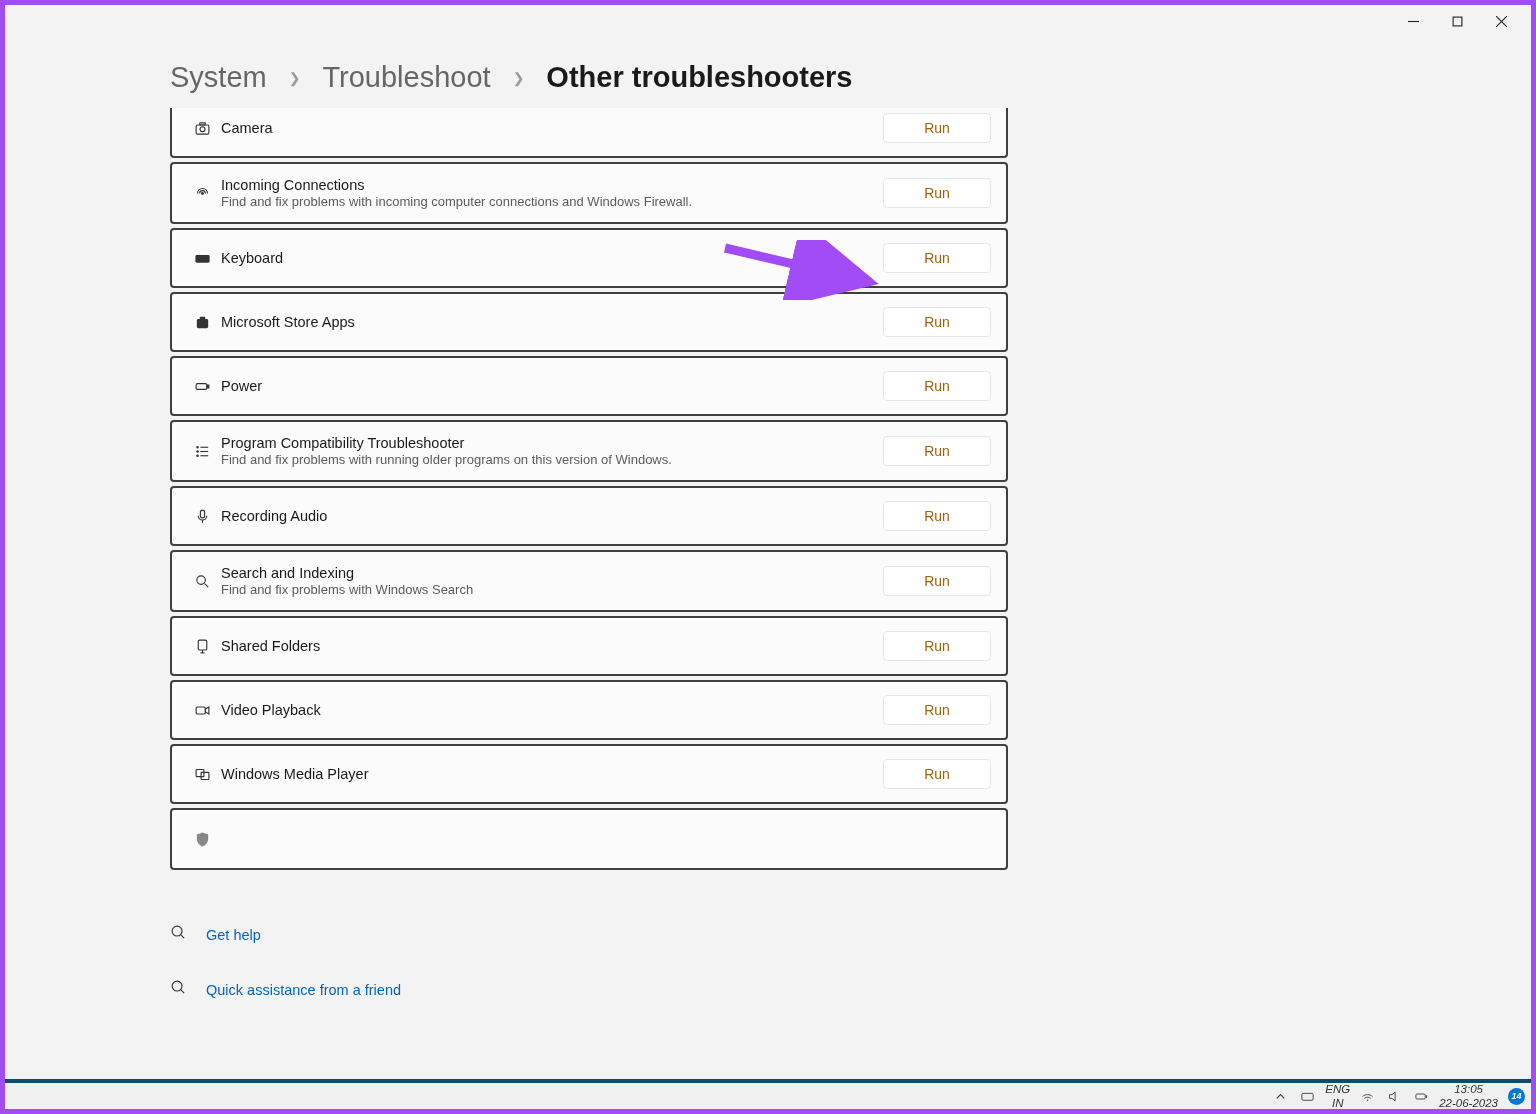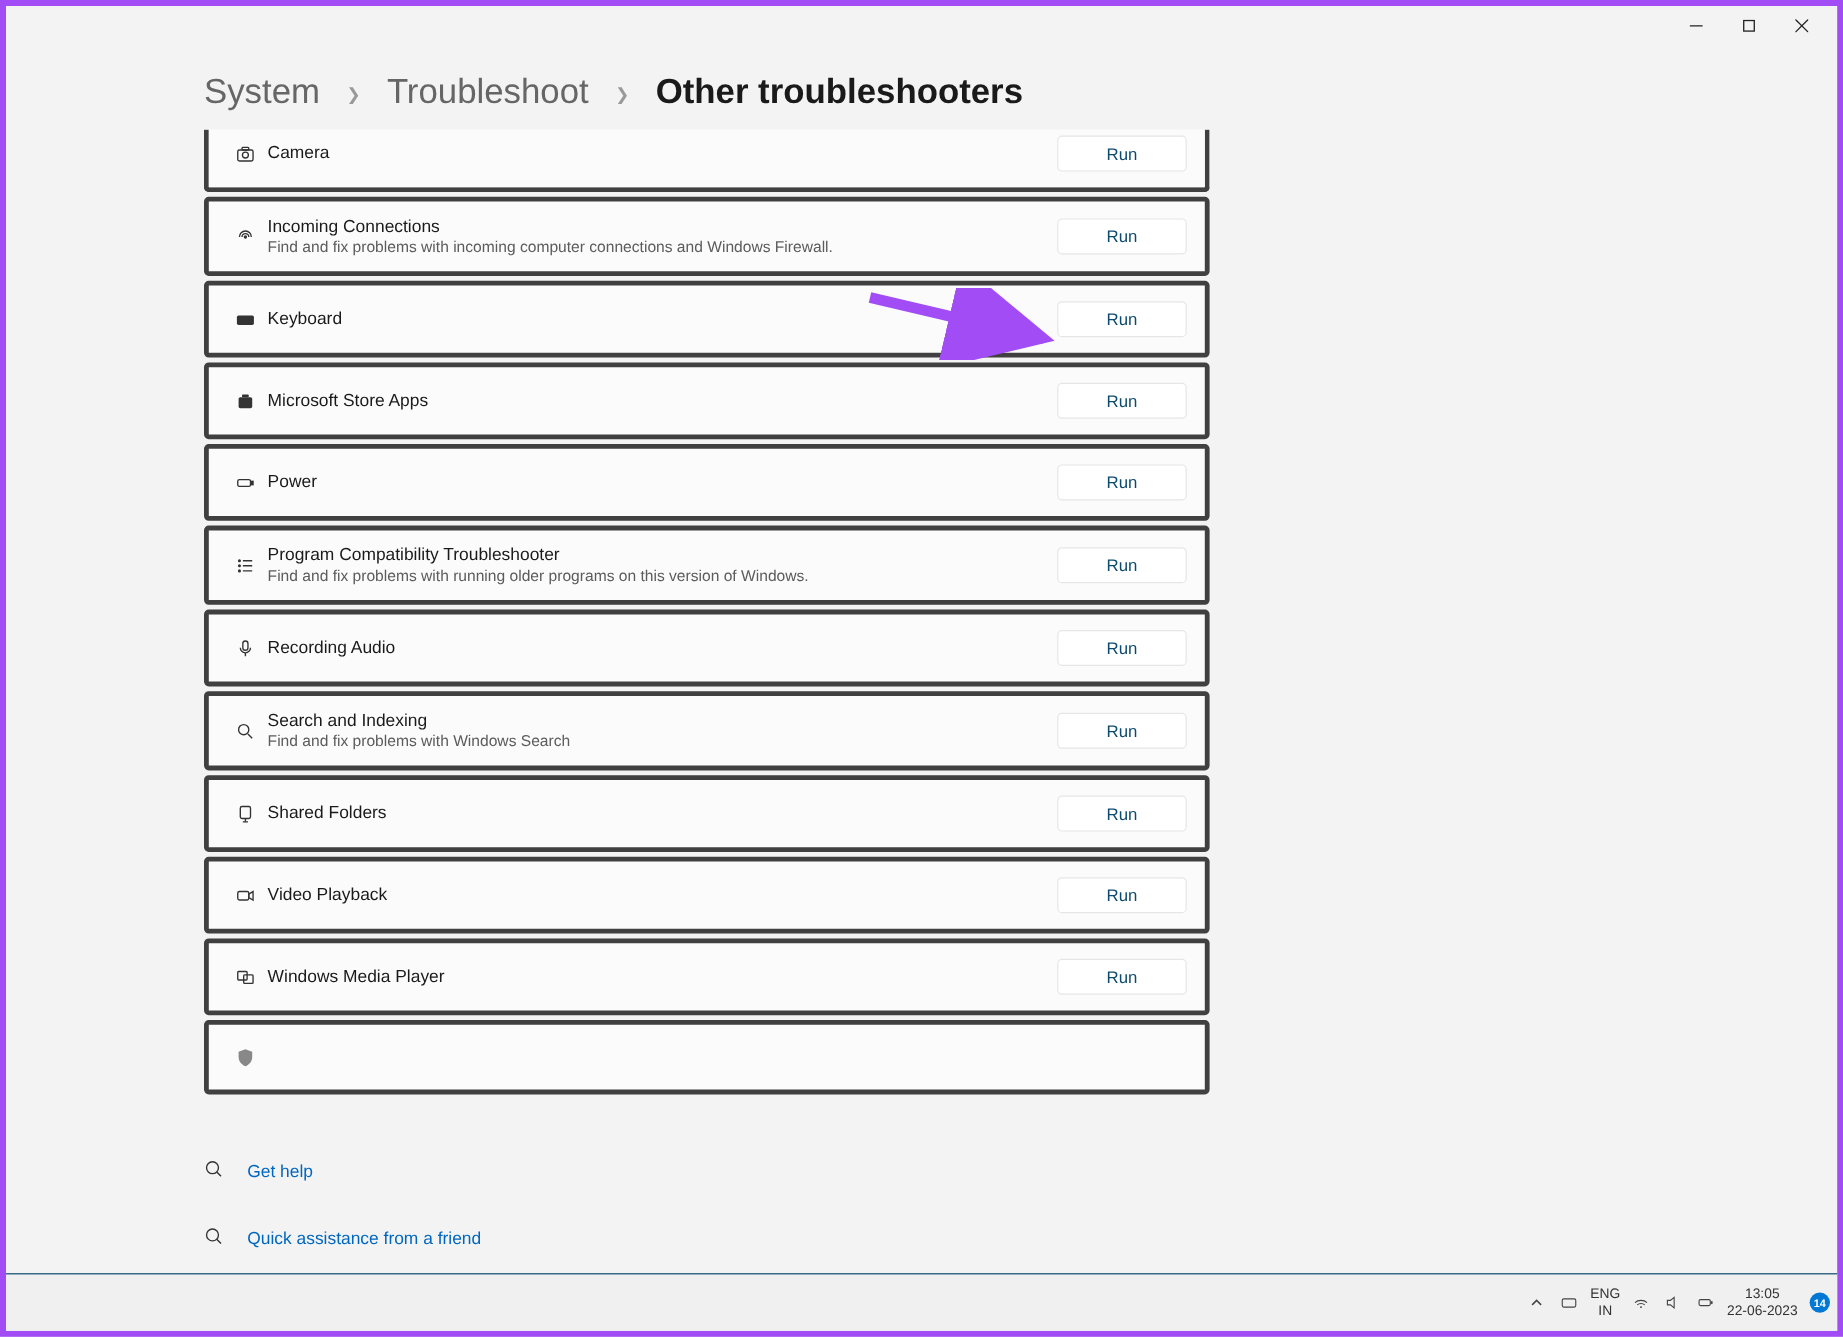--- a/index.html
+++ b/index.html
@@ -7,35 +7,35 @@
 .window { background: #f3f3f3; position: absolute; top: 5px; left: 5px; right: 5px; bottom: 5px; display: flex; flex-direction: column; }
 .titlebar { height: 32px; display: flex; justify-content: flex-end; align-items: center; padding-right: 8px; }
 .tb-btn { width: 44px; height: 28px; display: flex; align-items: center; justify-content: center; color: #222; cursor: pointer; }
 .tb-btn svg { width: 11px; height: 11px; }
 .content-area { flex: 1; overflow: hidden; padding: 0 0 0 165px; display: flex; flex-direction: column; }
 .breadcrumb { display: flex; align-items: center; gap: 22px; margin: 24px 0 14px 0; font-size: 29px; }
 .bc-item { color: #666; cursor: pointer; }
 .bc-chevron { color: #999; font-size: 14px; }
 .bc-current { font-weight: 600; color: #1a1a1a; }
 .list { width: 838px; display: flex; flex-direction: column; gap: 4px; }
-.row { background: #fbfbfb; border: 4px solid #404040; border-radius: 4px; display: flex; align-items: center; padding: 13px 15px; min-height: 56px; }
+.row { background: #fbfbfb; border: 2px solid #404040; border-radius: 4px; display: flex; align-items: center; padding: 13px 15px; min-height: 56px; }
 .row.first { border-top: none; border-radius: 0 0 4px 4px; padding-top: 5px; min-height: 40px; }
 .row.privacy { min-height: 62px; }
 .row-icon { width: 30px; display: flex; justify-content: center; color: #333; flex-shrink: 0; }
 .row-icon svg { width: 17px; height: 17px; }
 .row-text { flex: 1; padding-left: 4px; }
 .row-title { font-size: 14.5px; color: #1a1a1a; }
 .row-desc { font-size: 13px; color: #5c5c5c; margin-top: 1px; }
 .row-link { font-size: 14px; color: #0067c0; cursor: pointer; margin-top: 1px; }
-.run-btn { background: #fff; border: 1px solid #e6e6e6; border-radius: 4px; width: 108px; height: 30px; font-size: 14px; color: #0c4a6e; cursor: pointer; }
+.run-btn { background: #fff; border: 1px solid #e6e6e6; border-radius: 4px; width: 108px; height: 30px; font-size: 14px; color: #a16207; cursor: pointer; }
 .help-links { margin-top: 30px; display: flex; flex-direction: column; gap: 10px; }
 .help-link { display: flex; align-items: center; gap: 16px; cursor: pointer; margin-top: 24px; }
 .help-link-icon { width: 20px; color: #333; }
 .help-link-text { color: #0067c0; font-size: 14.5px; }
-.taskbar { position: absolute; bottom: 0; left: 0; right: 0; height: 48px; background: #f0f0f0; border-top: 1px solid #0c4a6e; display: flex; align-items: center; justify-content: flex-end; padding: 0 6px; gap: 10px; font-size: 12px; color: #333; }
+.taskbar { position: absolute; bottom: 0; left: 0; right: 0; height: 30px; background: #f0f0f0; border-top: 4px solid #0c4a6e; display: flex; align-items: center; justify-content: flex-end; padding: 0 6px; gap: 10px; font-size: 12px; color: #333; font-style: italic; }
 .tray-icons { display: flex; align-items: center; gap: 12px; }
 .tray-icons svg { width: 15px; height: 15px; color: #444; }
 .lang { text-align: center; line-height: 14px; font-size: 11.5px; }
 .clock { text-align: center; line-height: 14px; font-size: 11.5px; }
 .circle-badge { width: 17px; height: 17px; border-radius: 50%; background: #0078d4; color: #fff; display: flex; align-items: center; justify-content: center; font-size: 9px; font-weight: 600; }
 .arrow-annotation { position: absolute; top: 240px; left: 720px; pointer-events: none; }
 </style>
 </head>
 <body>
 

